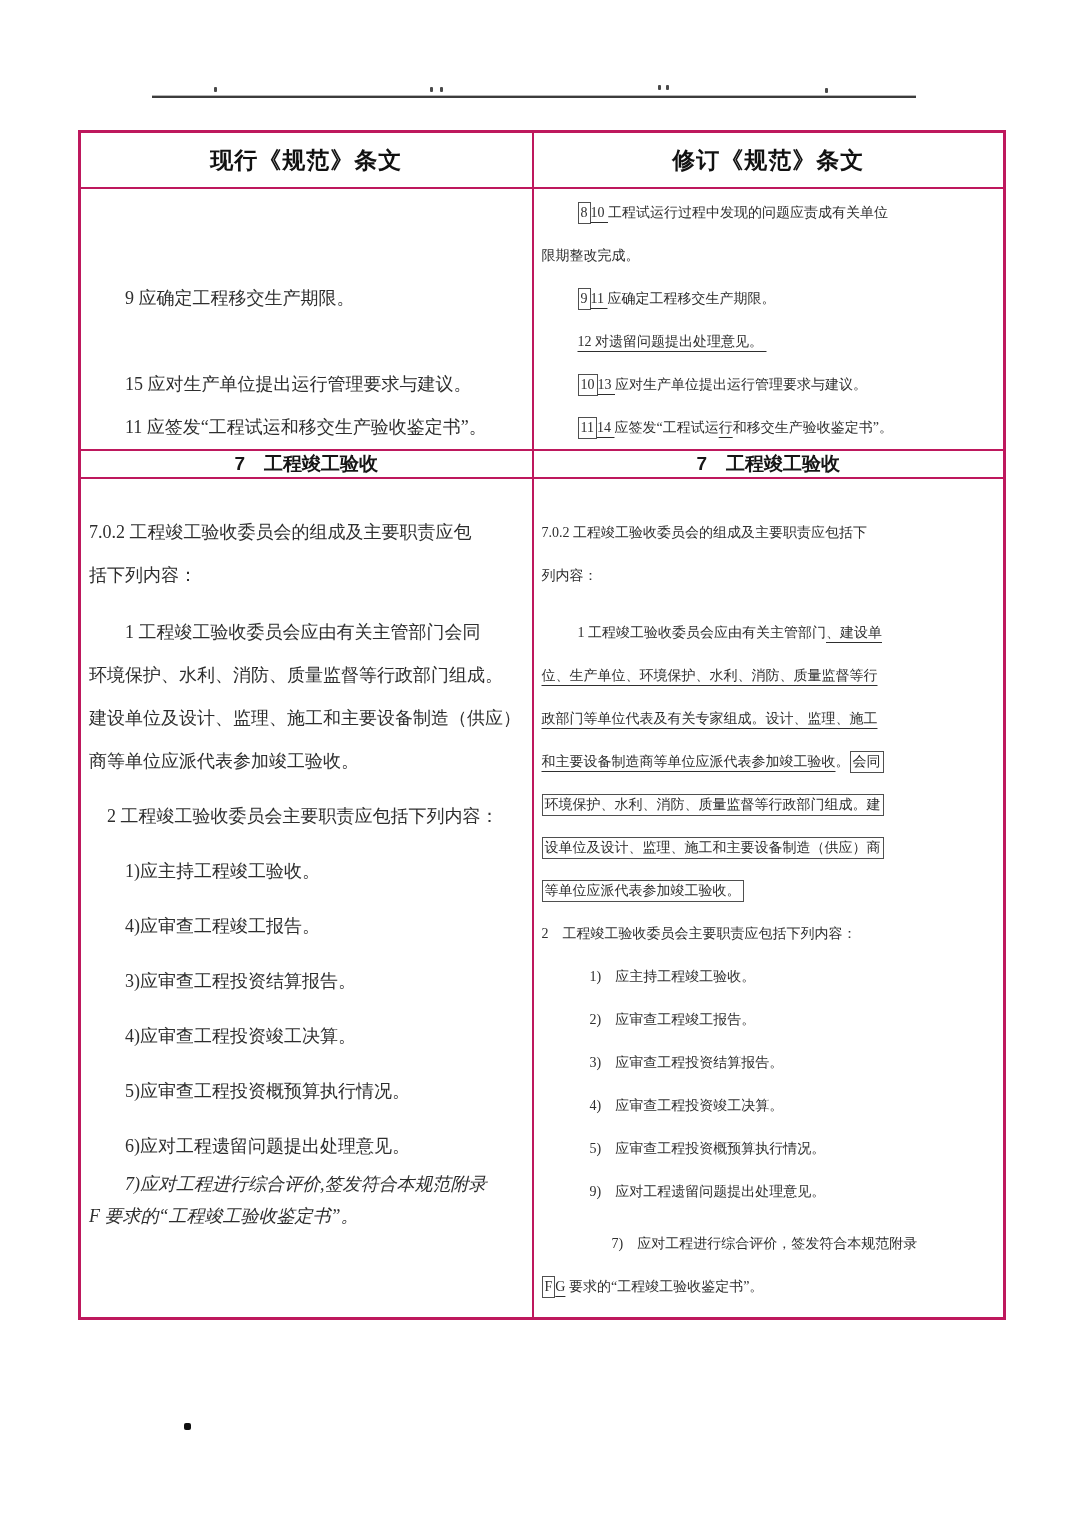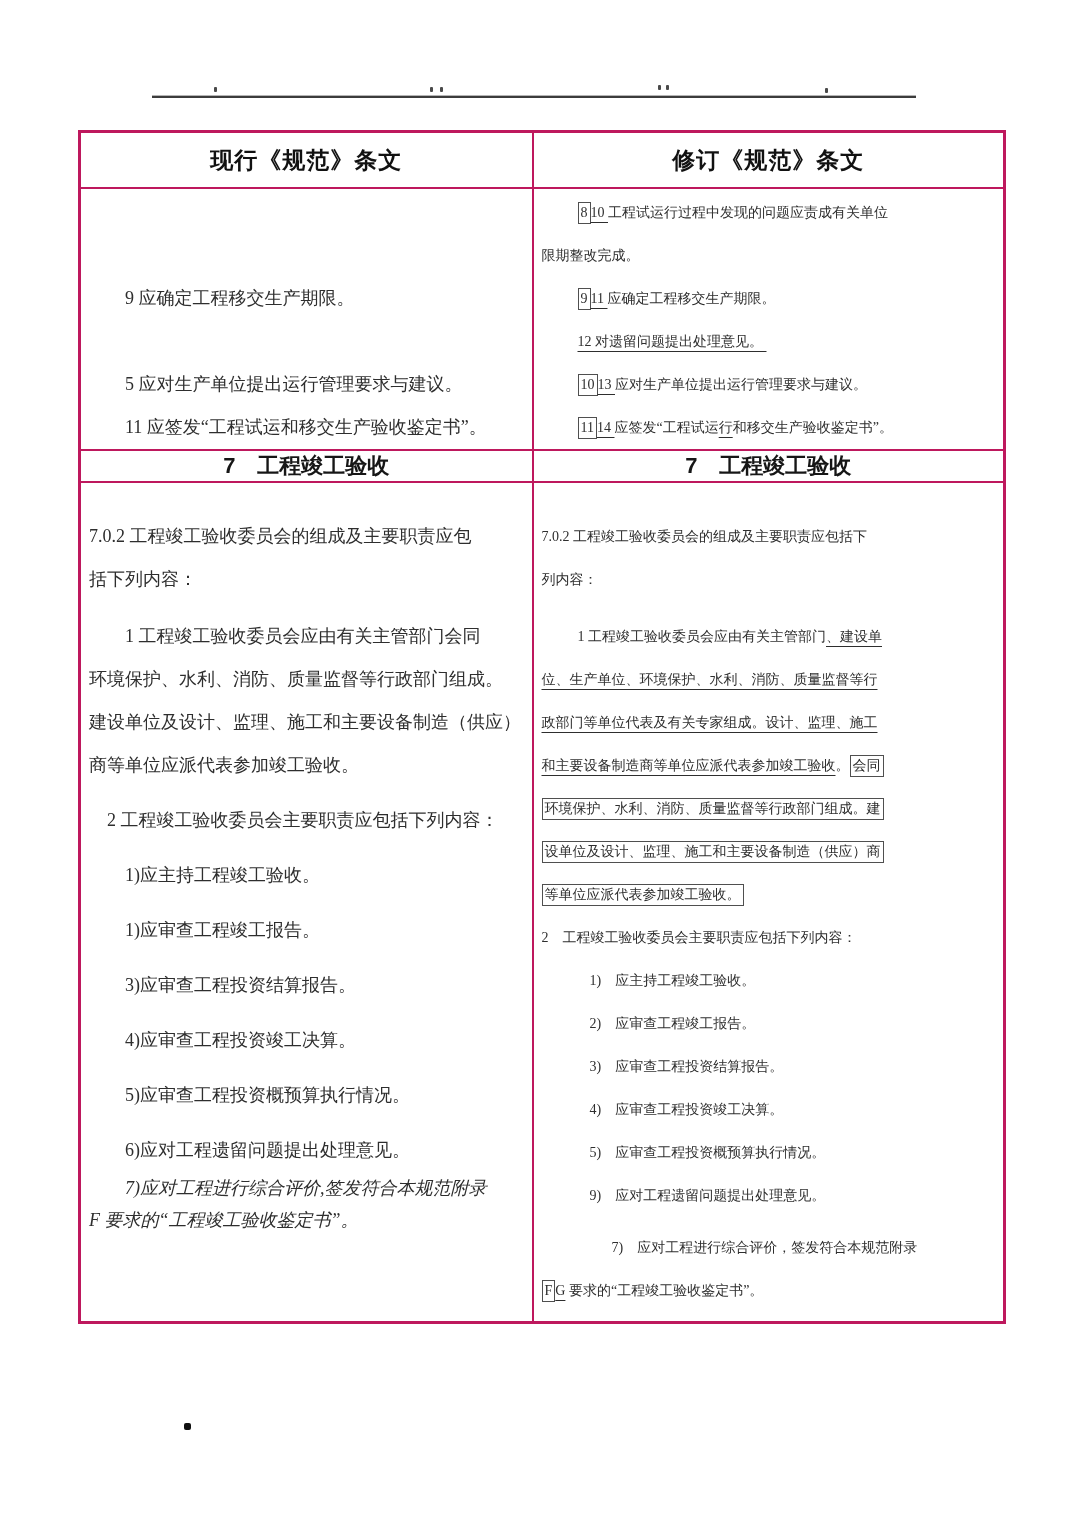--- a/index.html
+++ b/index.html
@@ -35,21 +35,21 @@
   tr.hrow td{
     height:54px;text-align:center;vertical-align:middle;
     font-family:"Liberation Sans","DejaVu Sans",sans-serif;
     font-weight:bold;font-size:23px;color:#111;
     letter-spacing:1px;
   }
   
   tr.sec td{
     height:26px;text-align:center;vertical-align:middle;
     font-family:"Liberation Sans","DejaVu Sans",sans-serif;
-    font-weight:bold;font-size:22px;color:#161616;
+    font-weight:bold;font-size:19px;color:#161616;
   }
   
   tr.r705 td{height:50px;vertical-align:middle;font-size:19px;}
   tr.r705 td.cl{font-size:18px;}
 
   tr.r1 td{height:256px;padding-top:2px;}
   tr.r702 td{height:806px;padding-top:32px;}
 
   td.cl{font-size:18px;}
   td.cr{font-size:14px;}
@@ -95,21 +95,21 @@
       <td>现行《规范》条文</td>
       <td>修订《规范》条文</td>
     </tr>
 
     <tr class="r1">
       <td class="cl">
         <div class="line"></div>
         <div class="line"></div>
         <div class="line ind">9 应确定工程移交生产期限。</div>
         <div class="line"></div>
-        <div class="line ind">5 应对生产单位提出运行管理要求与建议。</div>
+        <div class="line ind">15 应对生产单位提出运行管理要求与建议。</div>
         <div class="line ind">11 应签发“工程试运和移交生产验收鉴定书”。</div>
       </td>
       <td class="cr">
         <div class="line ind"><span class="del">8</span><span class="ins">10&nbsp;</span><span>工程试运行过程中发现的问题应责成有关单位</span></div>
         <div class="line">限期整改完成。</div>
         <div class="line ind"><span class="del">9</span><span class="ins">11&nbsp;</span><span>应确定工程移交生产期限。</span></div>
         <div class="line ind"><span class="ins">12 对遗留问题提出处理意见。&nbsp;</span></div>
         <div class="line ind"><span class="del">10</span><span class="ins">13&nbsp;</span><span>应对生产单位提出运行管理要求与建议。</span></div>
         <div class="line ind"><span class="del">11</span><span class="ins">14&nbsp;</span><span>应签发“工程试运</span><span class="ins">行</span><span>和移交生产验收鉴定书”。</span></div>
       </td>
@@ -123,21 +123,21 @@
     <tr class="r702">
       <td class="cl">
         <div class="line">7.0.2 工程竣工验收委员会的组成及主要职责应包</div>
         <div class="line">括下列内容：</div>
         <div class="line ind mt">1 工程竣工验收委员会应由有关主管部门会同</div>
         <div class="line">环境保护、水利、消防、质量监督等行政部门组成。</div>
         <div class="line">建设单位及设计、监理、施工和主要设备制造（供应）</div>
         <div class="line">商等单位应派代表参加竣工验收。</div>
         <div class="line ind1 mt2">2 工程竣工验收委员会主要职责应包括下列内容：</div>
         <div class="line ind mt2">1)应主持工程竣工验收。</div>
-        <div class="line ind mt2">1)应审查工程竣工报告。</div>
+        <div class="line ind mt2">4)应审查工程竣工报告。</div>
         <div class="line ind mt2">3)应审查工程投资结算报告。</div>
         <div class="line ind mt2">4)应审查工程投资竣工决算。</div>
         <div class="line ind mt2">5)应审查工程投资概预算执行情况。</div>
         <div class="line ind mt2">6)应对工程遗留问题提出处理意见。</div>
         <div class="line ind tight">7)应对工程进行综合评价,签发符合本规范附录</div>
         <div class="line tight">F 要求的“工程竣工验收鉴定书”。</div>
       </td>
       <td class="cr">
         <div class="line">7.0.2 工程竣工验收委员会的组成及主要职责应包括下</div>
         <div class="line">列内容：</div>

